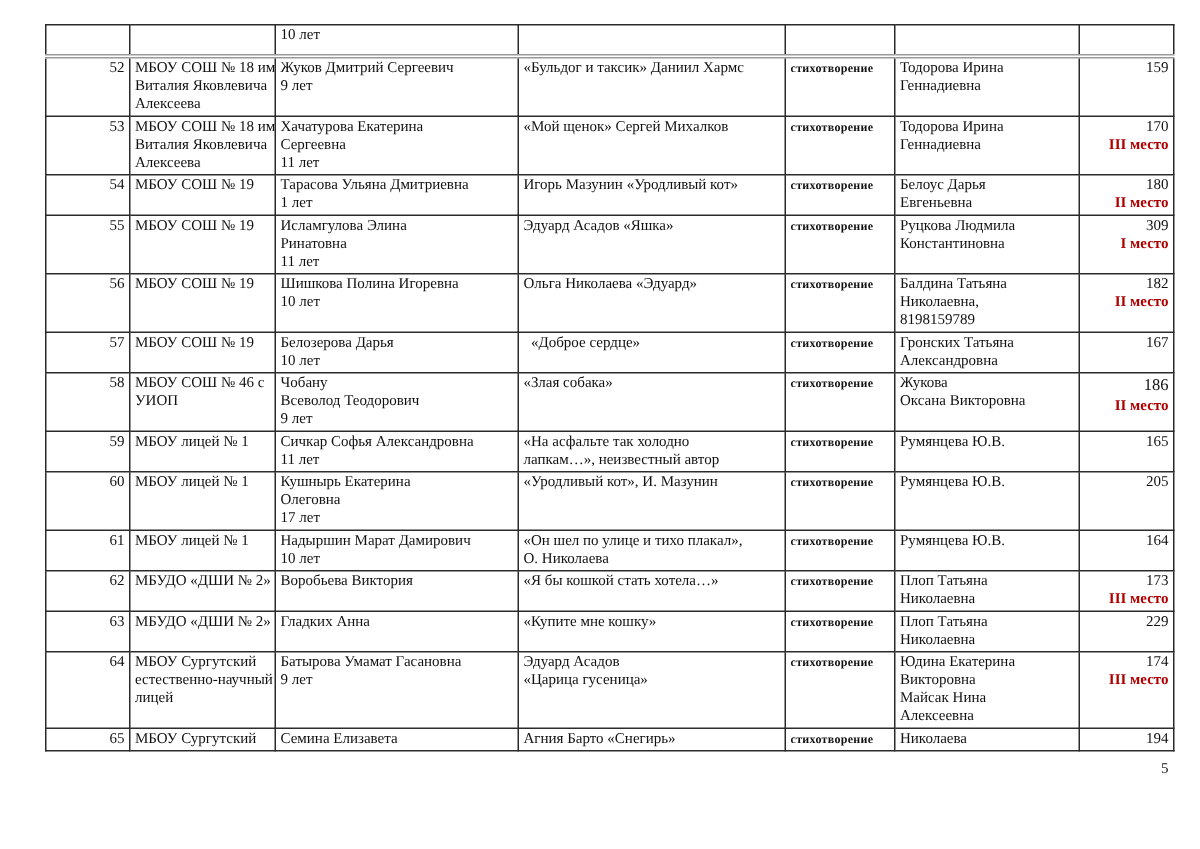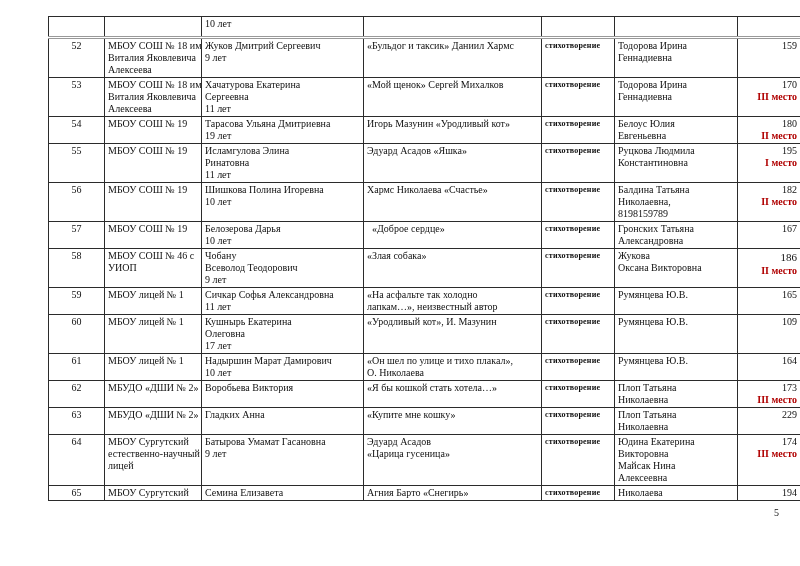--- a/index.html
+++ b/index.html
@@ -9,29 +9,29 @@
     --cont-border:#999999;
   }
   html,body{margin:0;padding:0;}
   body{
     width:800px;height:566px;background:#ffffff;position:relative;
     font-family:"Liberation Serif","DejaVu Serif",serif;color:var(--text);
     overflow:hidden;
   }
   table.results{
     border-collapse:collapse;table-layout:fixed;
-    margin:16px 0 0 48px;width:752px;
+    margin:16px 0 0 30px;width:752px;
     font-size:10px;line-height:12px;
   }
   td{
     border:1px solid var(--border);
     vertical-align:top;padding:1px 3px;overflow:hidden;
   }
   td .cell{white-space:pre;}
-  td.num{text-align:center;}
+  td.num{text-align:right;}
   td.nom .cell{
     font-weight:bold;font-size:8px;line-height:10px;
     letter-spacing:0.2px;padding-top:1px;
   }
   td.score{text-align:right;}
   .place{color:var(--place-red);font-weight:bold;white-space:pre;}
   .score-big{font-size:11px;line-height:15px;}
   tr.continued td{border-bottom:3px double var(--cont-border);height:17px;}
   .pagenum{
     position:absolute;right:21px;top:507px;
@@ -137,30 +137,30 @@
     </tr>
         <tr>
       <td class="num">
         <div class="cell">54</div>
       </td>
       <td>
         <div class="cell">МБОУ СОШ № 19</div>
       </td>
       <td>
         <div class="cell">Тарасова Ульяна Дмитриевна
-19 лет</div>
+1 лет</div>
       </td>
       <td>
         <div class="cell">Игорь Мазунин «Уродливый кот»</div>
       </td>
       <td class="nom">
         <div class="cell">стихотворение</div>
       </td>
       <td>
-        <div class="cell">Белоус Юлия
+        <div class="cell">Белоус Дарья
 Евгеньевна</div>
       </td>
       <td class="score">
         <div class="cell">180</div>
         <div class="place">II место</div>
       </td>
     </tr>
         <tr>
       <td class="num">
         <div class="cell">55</div>
@@ -177,37 +177,37 @@
         <div class="cell">Эдуард Асадов «Яшка»</div>
       </td>
       <td class="nom">
         <div class="cell">стихотворение</div>
       </td>
       <td>
         <div class="cell">Руцкова Людмила
 Константиновна</div>
       </td>
       <td class="score">
-        <div class="cell">195</div>
+        <div class="cell">309</div>
         <div class="place">I место</div>
       </td>
     </tr>
         <tr>
       <td class="num">
         <div class="cell">56</div>
       </td>
       <td>
         <div class="cell">МБОУ СОШ № 19</div>
       </td>
       <td>
         <div class="cell">Шишкова Полина Игоревна
 10 лет</div>
       </td>
       <td>
-        <div class="cell">Хармс Николаева «Счастье»</div>
+        <div class="cell">Ольга Николаева «Эдуард»</div>
       </td>
       <td class="nom">
         <div class="cell">стихотворение</div>
       </td>
       <td>
         <div class="cell">Балдина Татьяна
 Николаевна,
 8198159789</div>
       </td>
       <td class="score">
@@ -310,21 +310,21 @@
       <td>
         <div class="cell">«Уродливый кот», И. Мазунин</div>
       </td>
       <td class="nom">
         <div class="cell">стихотворение</div>
       </td>
       <td>
         <div class="cell">Румянцева Ю.В.</div>
       </td>
       <td class="score">
-        <div class="cell">109</div>
+        <div class="cell">205</div>
         <div class="place"></div>
       </td>
     </tr>
         <tr>
       <td class="num">
         <div class="cell">61</div>
       </td>
       <td>
         <div class="cell">МБОУ лицей № 1</div>
       </td>

